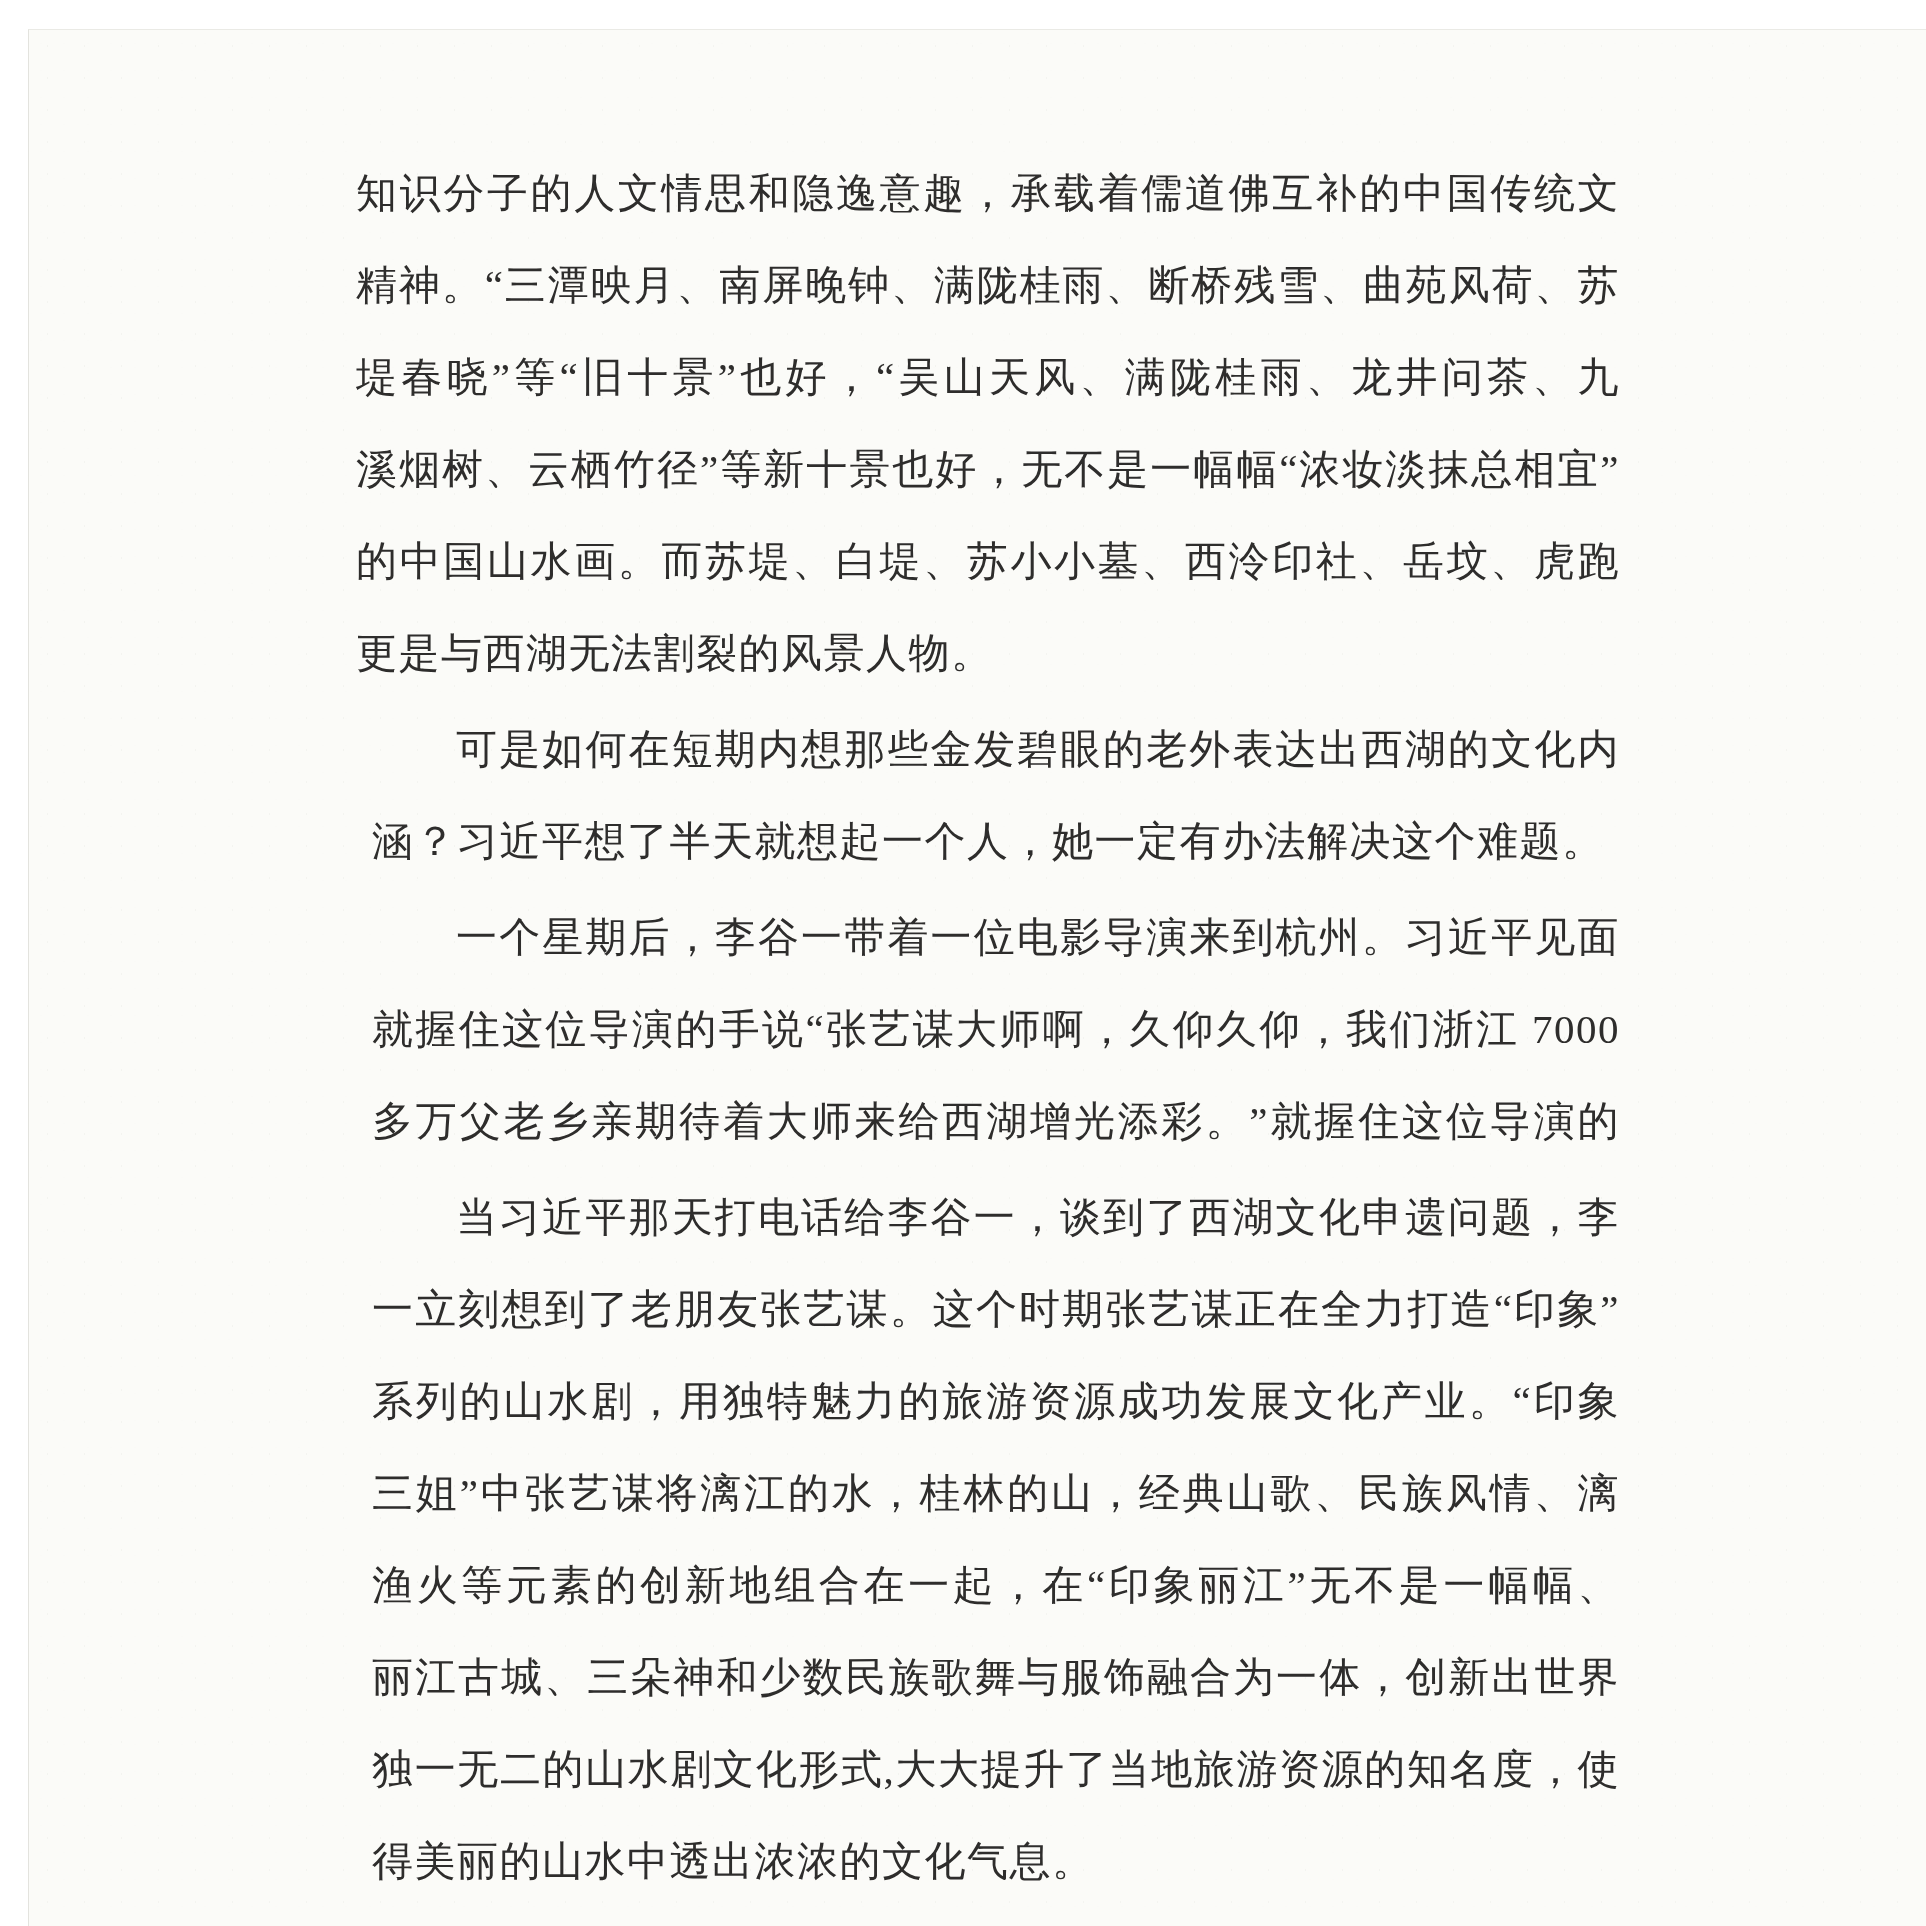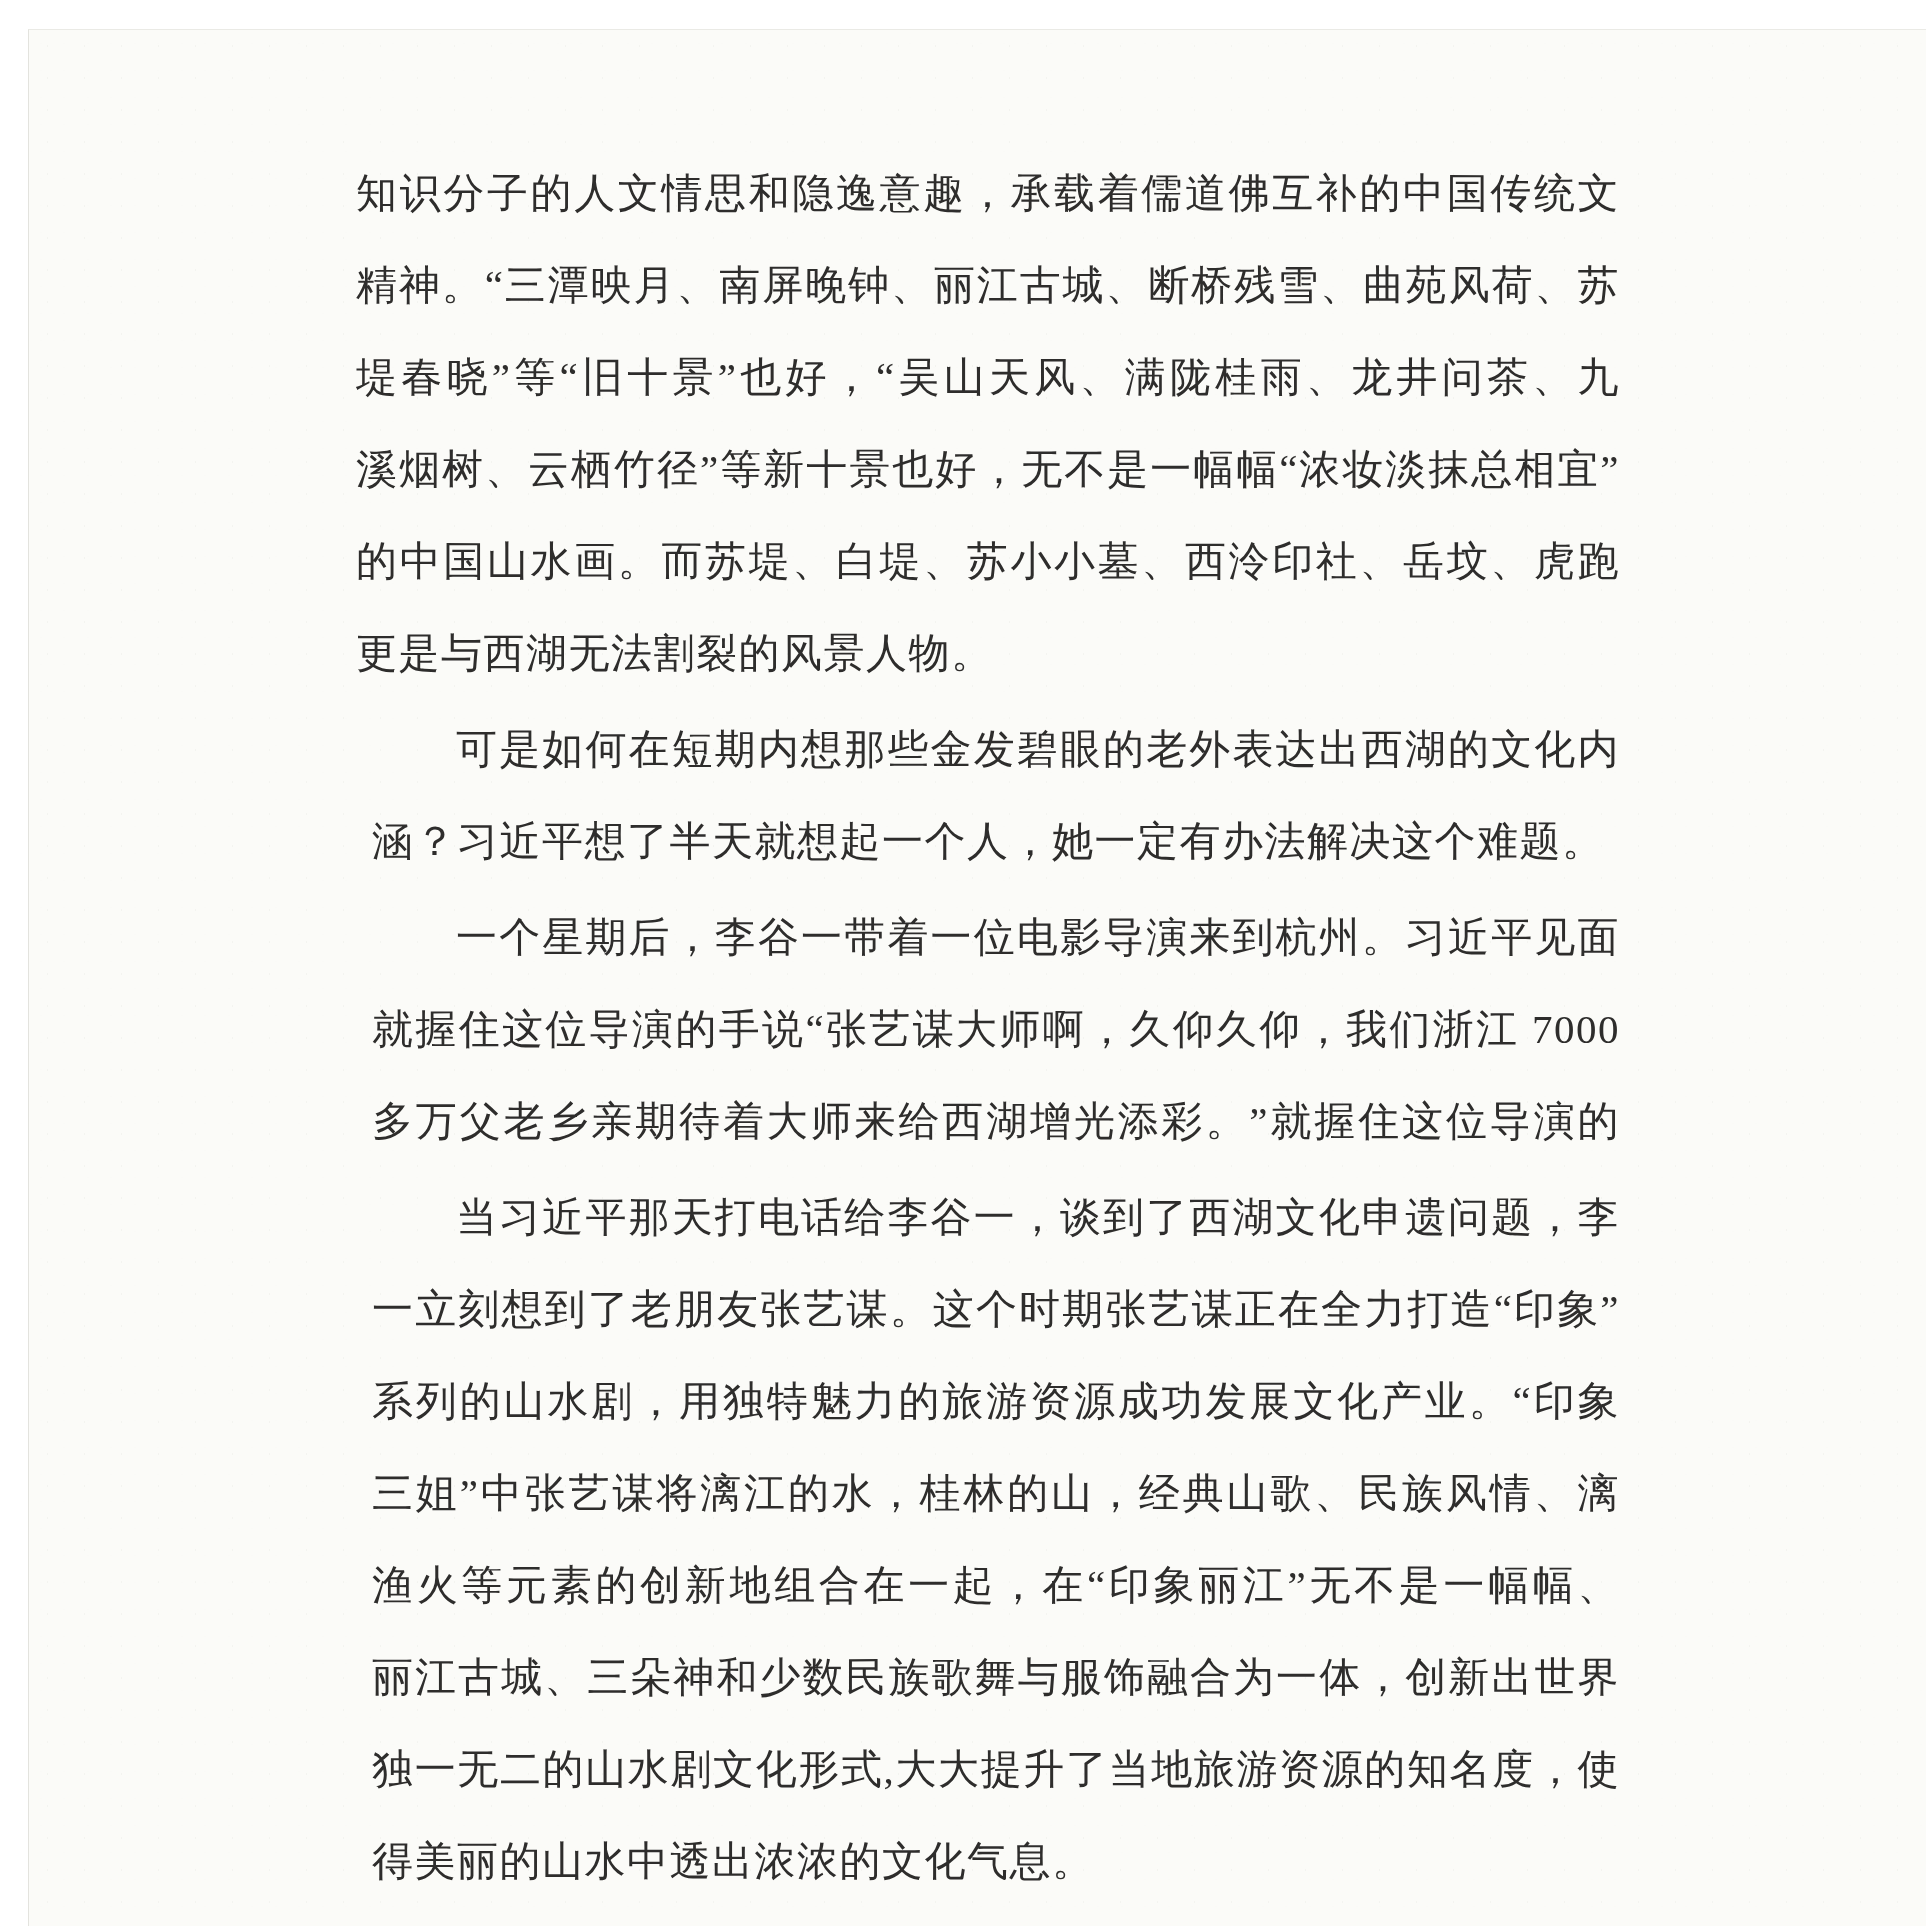--- a/index.html
+++ b/index.html
@@ -47,21 +47,21 @@
 </style>
 </head>
 <body>
 
 <div class="paper"></div>
 
 <div class="textcol">
 
   <div class="para">
     <div class="line fill">知识分子的人文情思和隐逸意趣，承载着儒道佛互补的中国传统文化</div>
-    <div class="line fill">精神。“三潭映月、南屏晚钟、丽江古城、断桥残雪、曲苑风荷、苏</div>
+    <div class="line fill">精神。“三潭映月、南屏晚钟、满陇桂雨、断桥残雪、曲苑风荷、苏</div>
     <div class="line fill">堤春晓”等“旧十景”也好，“吴山天风、满陇桂雨、龙井问茶、九</div>
     <div class="line fill">溪烟树、云栖竹径”等新十景也好，无不是一幅幅“浓妆淡抹总相宜”</div>
     <div class="line fill">的中国山水画。而苏堤、白堤、苏小小墓、西泠印社、岳坟、虎跑寺、</div>
     <div class="line">更是与西湖无法割裂的风景人物。</div>
   </div>
 
   <div class="para">
     <div class="line fill indent">可是如何在短期内想那些金发碧眼的老外表达出西湖的文化内</div>
     <div class="line">涵？习近平想了半天就想起一个人，她一定有办法解决这个难题。</div>
   </div>

